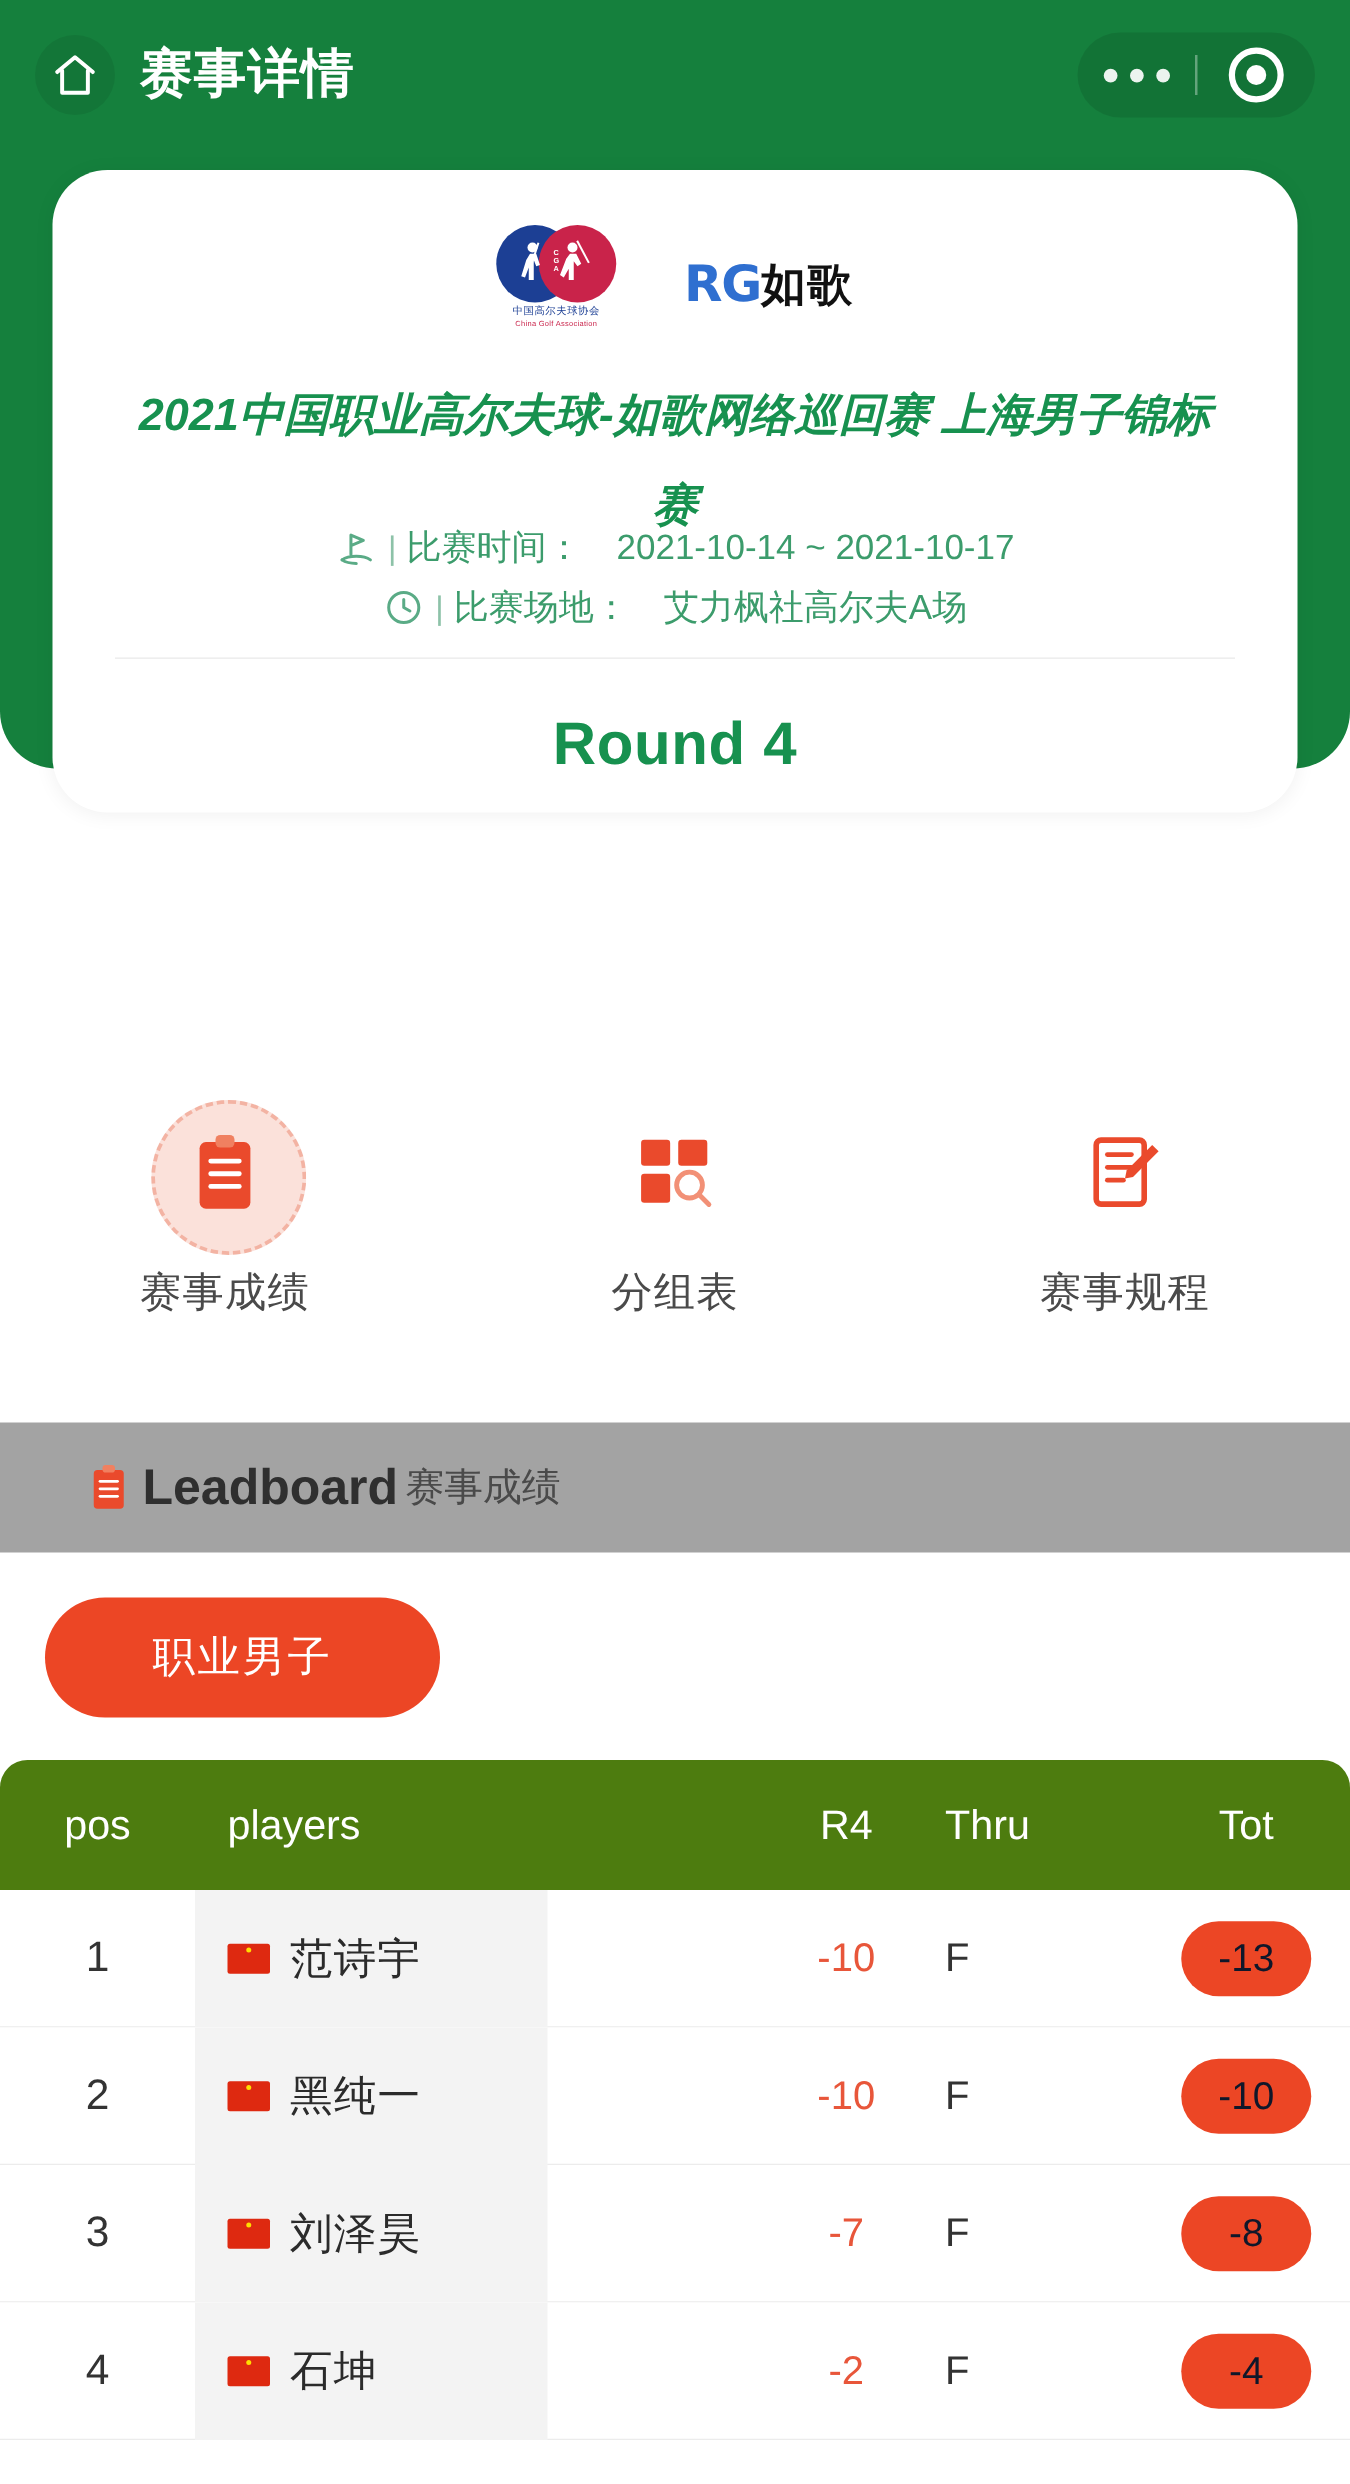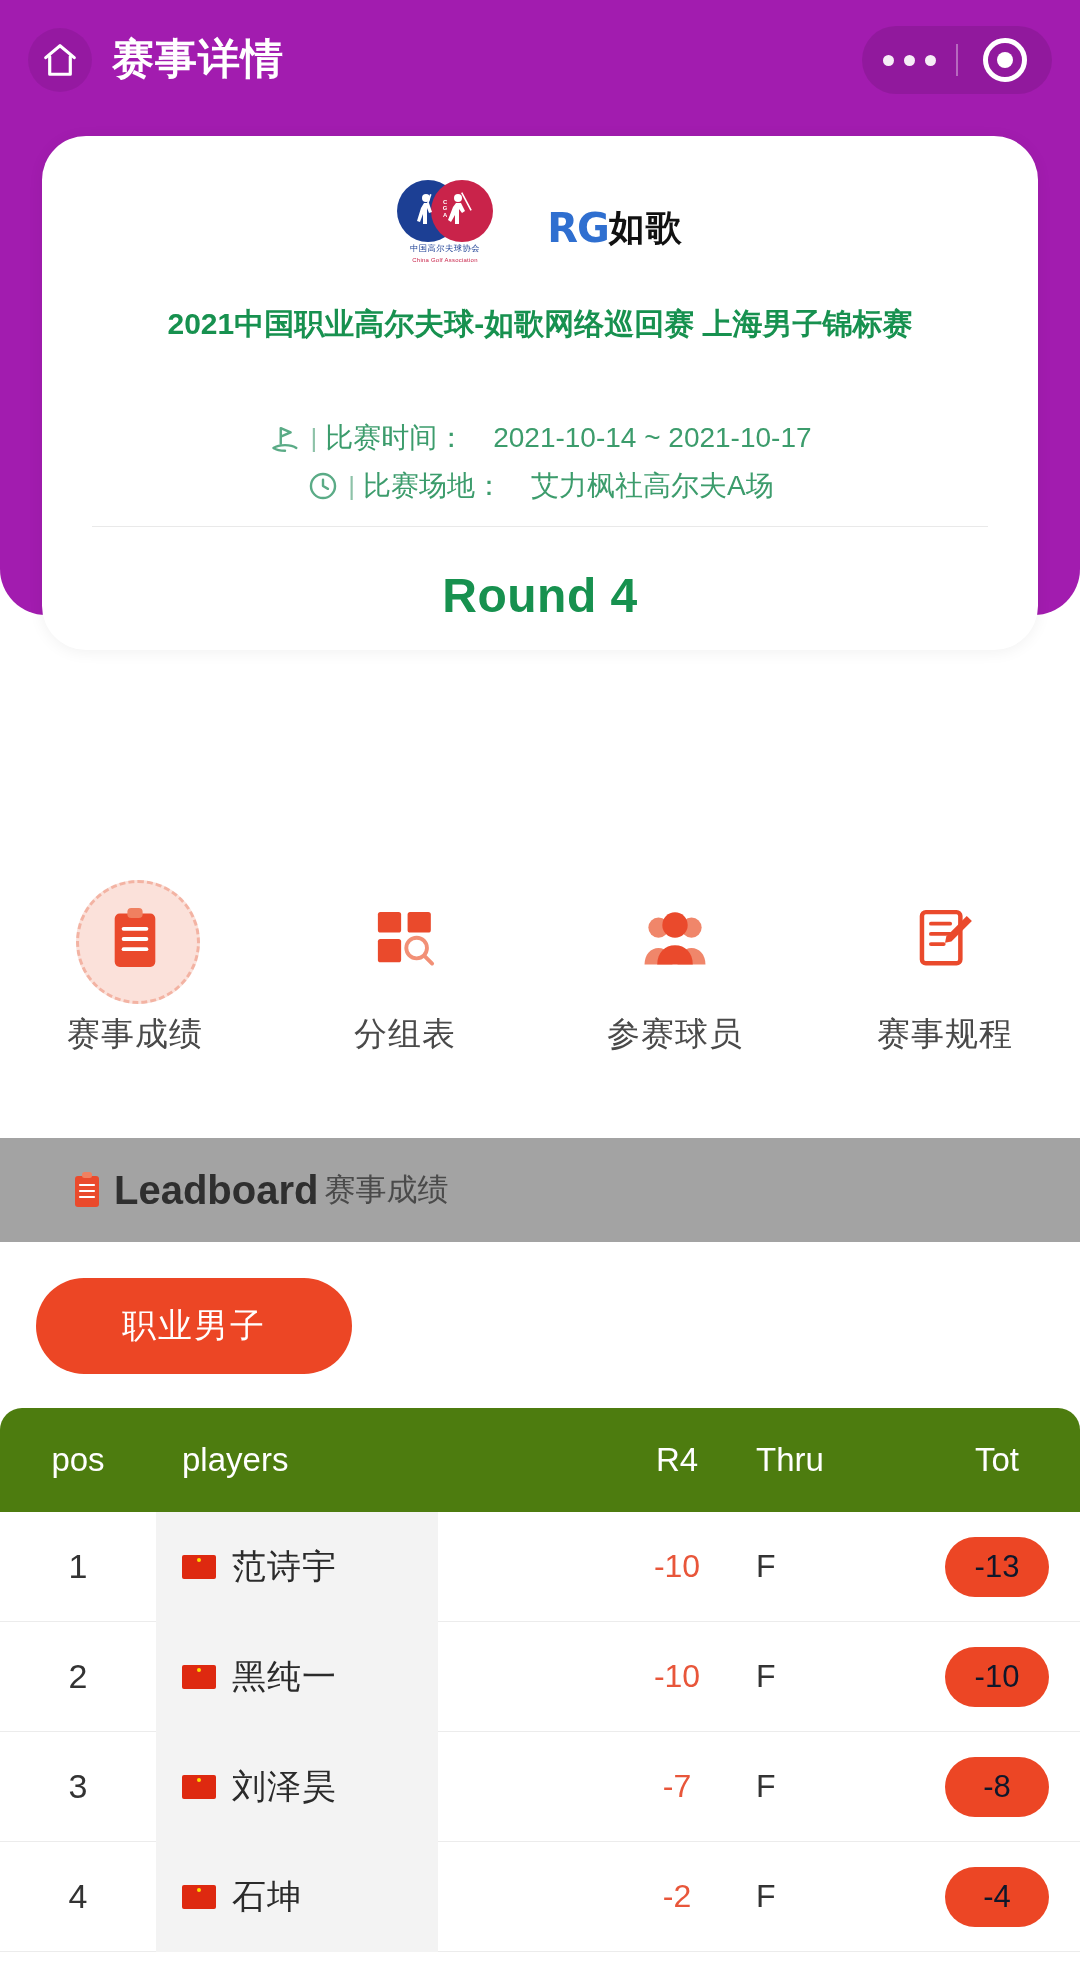--- a/index.html
+++ b/index.html
@@ -8,21 +8,21 @@
     width:1080px; height:1987px;
     background:#ffffff;
     font-family:"Liberation Sans","DejaVu Sans",sans-serif;
     overflow:hidden;
     position:relative;
   }
 
   
   .hero{
     position:absolute; left:0; top:0; width:1080px; height:615px;
-    background:#a21caf;
+    background:#15803d;
     border-bottom-left-radius:46px;
     border-bottom-right-radius:46px;
   }
 
   
   .navbar{
     position:absolute; left:0; top:0; width:1080px; height:120px;
   }
   .home-btn{
     position:absolute; left:28px; top:28px;
@@ -96,21 +96,21 @@
   .rg-logo{ display:flex; align-items:center; }
   .rg-mark{
     font-size:40px; font-weight:700; color:#2f6fd0; letter-spacing:-1px;
     font-family:"DejaVu Sans",sans-serif;
   }
   .rg-cn{ font-size:36px; font-weight:700; color:#111111; letter-spacing:1px; }
 
   .card-title{
     position:absolute; left:52px; top:160px; width:892px;
     text-align:center; color:#17914f;
-    font-size:30px; font-weight:700; line-height:56px; letter-spacing:0px;
+    font-size:36px; font-weight:700; line-height:72px; letter-spacing:0px;font-style:italic;
   }
   .meta{
     position:absolute; left:0; top:278px; width:996px;
   }
   .meta-row{
     display:flex; align-items:center; justify-content:center;
     height:48px; color:#3c9c6c; font-size:28px; line-height:48px;
   }
   .meta-ico{ width:34px; height:34px; margin-right:6px; display:block; }
   .meta-bar{ color:#8dc2a8; margin:0 8px 0 2px; font-size:26px; }
@@ -332,37 +332,20 @@
         <rect x="3" y="3" width="18" height="16" rx="2" fill="#ea4a2c"></rect>
         <rect x="26" y="3" width="18" height="16" rx="2" fill="#ea4a2c"></rect>
         <rect x="3" y="24" width="18" height="18" rx="2" fill="#ea4a2c"></rect>
         <circle cx="33" cy="31" r="8" fill="none" stroke="#f29076" stroke-width="3"></circle>
         <path d="M39 37l6 6" stroke="#f29076" stroke-width="3" stroke-linecap="round"></path>
       </svg>
     </div>
     <div class="menu-label">分组表</div>
   </div>
 
-  <div class="menu-item">
-    <div class="menu-icon-wrap">
-      <svg width="66" height="62" viewBox="0 0 52 48">
-        <g fill="#f0866a">
-          <circle cx="13" cy="15" r="8"></circle>
-          <path d="M2 44c0-8 5-13 11-13s11 5 11 13z"></path>
-          <circle cx="39" cy="15" r="8"></circle>
-          <path d="M28 44c0-8 5-13 11-13s11 5 11 13z"></path>
-        </g>
-        <g fill="#ea4a2c">
-          <circle cx="26" cy="13" r="10"></circle>
-          <path d="M12 44c0-9 6-15 14-15s14 6 14 15z"></path>
-        </g>
-      </svg>
-    </div>
-    <div class="menu-label">参赛球员</div>
-  </div>
 
   <div class="menu-item">
     <div class="menu-icon-wrap">
       <svg width="62" height="64" viewBox="0 0 48 50">
         <rect x="6" y="4" width="30" height="40" rx="3" fill="none" stroke="#ea4a2c" stroke-width="3.5"></rect>
         <g stroke="#ea4a2c" stroke-width="3" stroke-linecap="round">
           <path d="M13 13h15"></path>
             <path d="M13 21h15"></path>
             <path d="M13 29h10"></path>
         </g>

